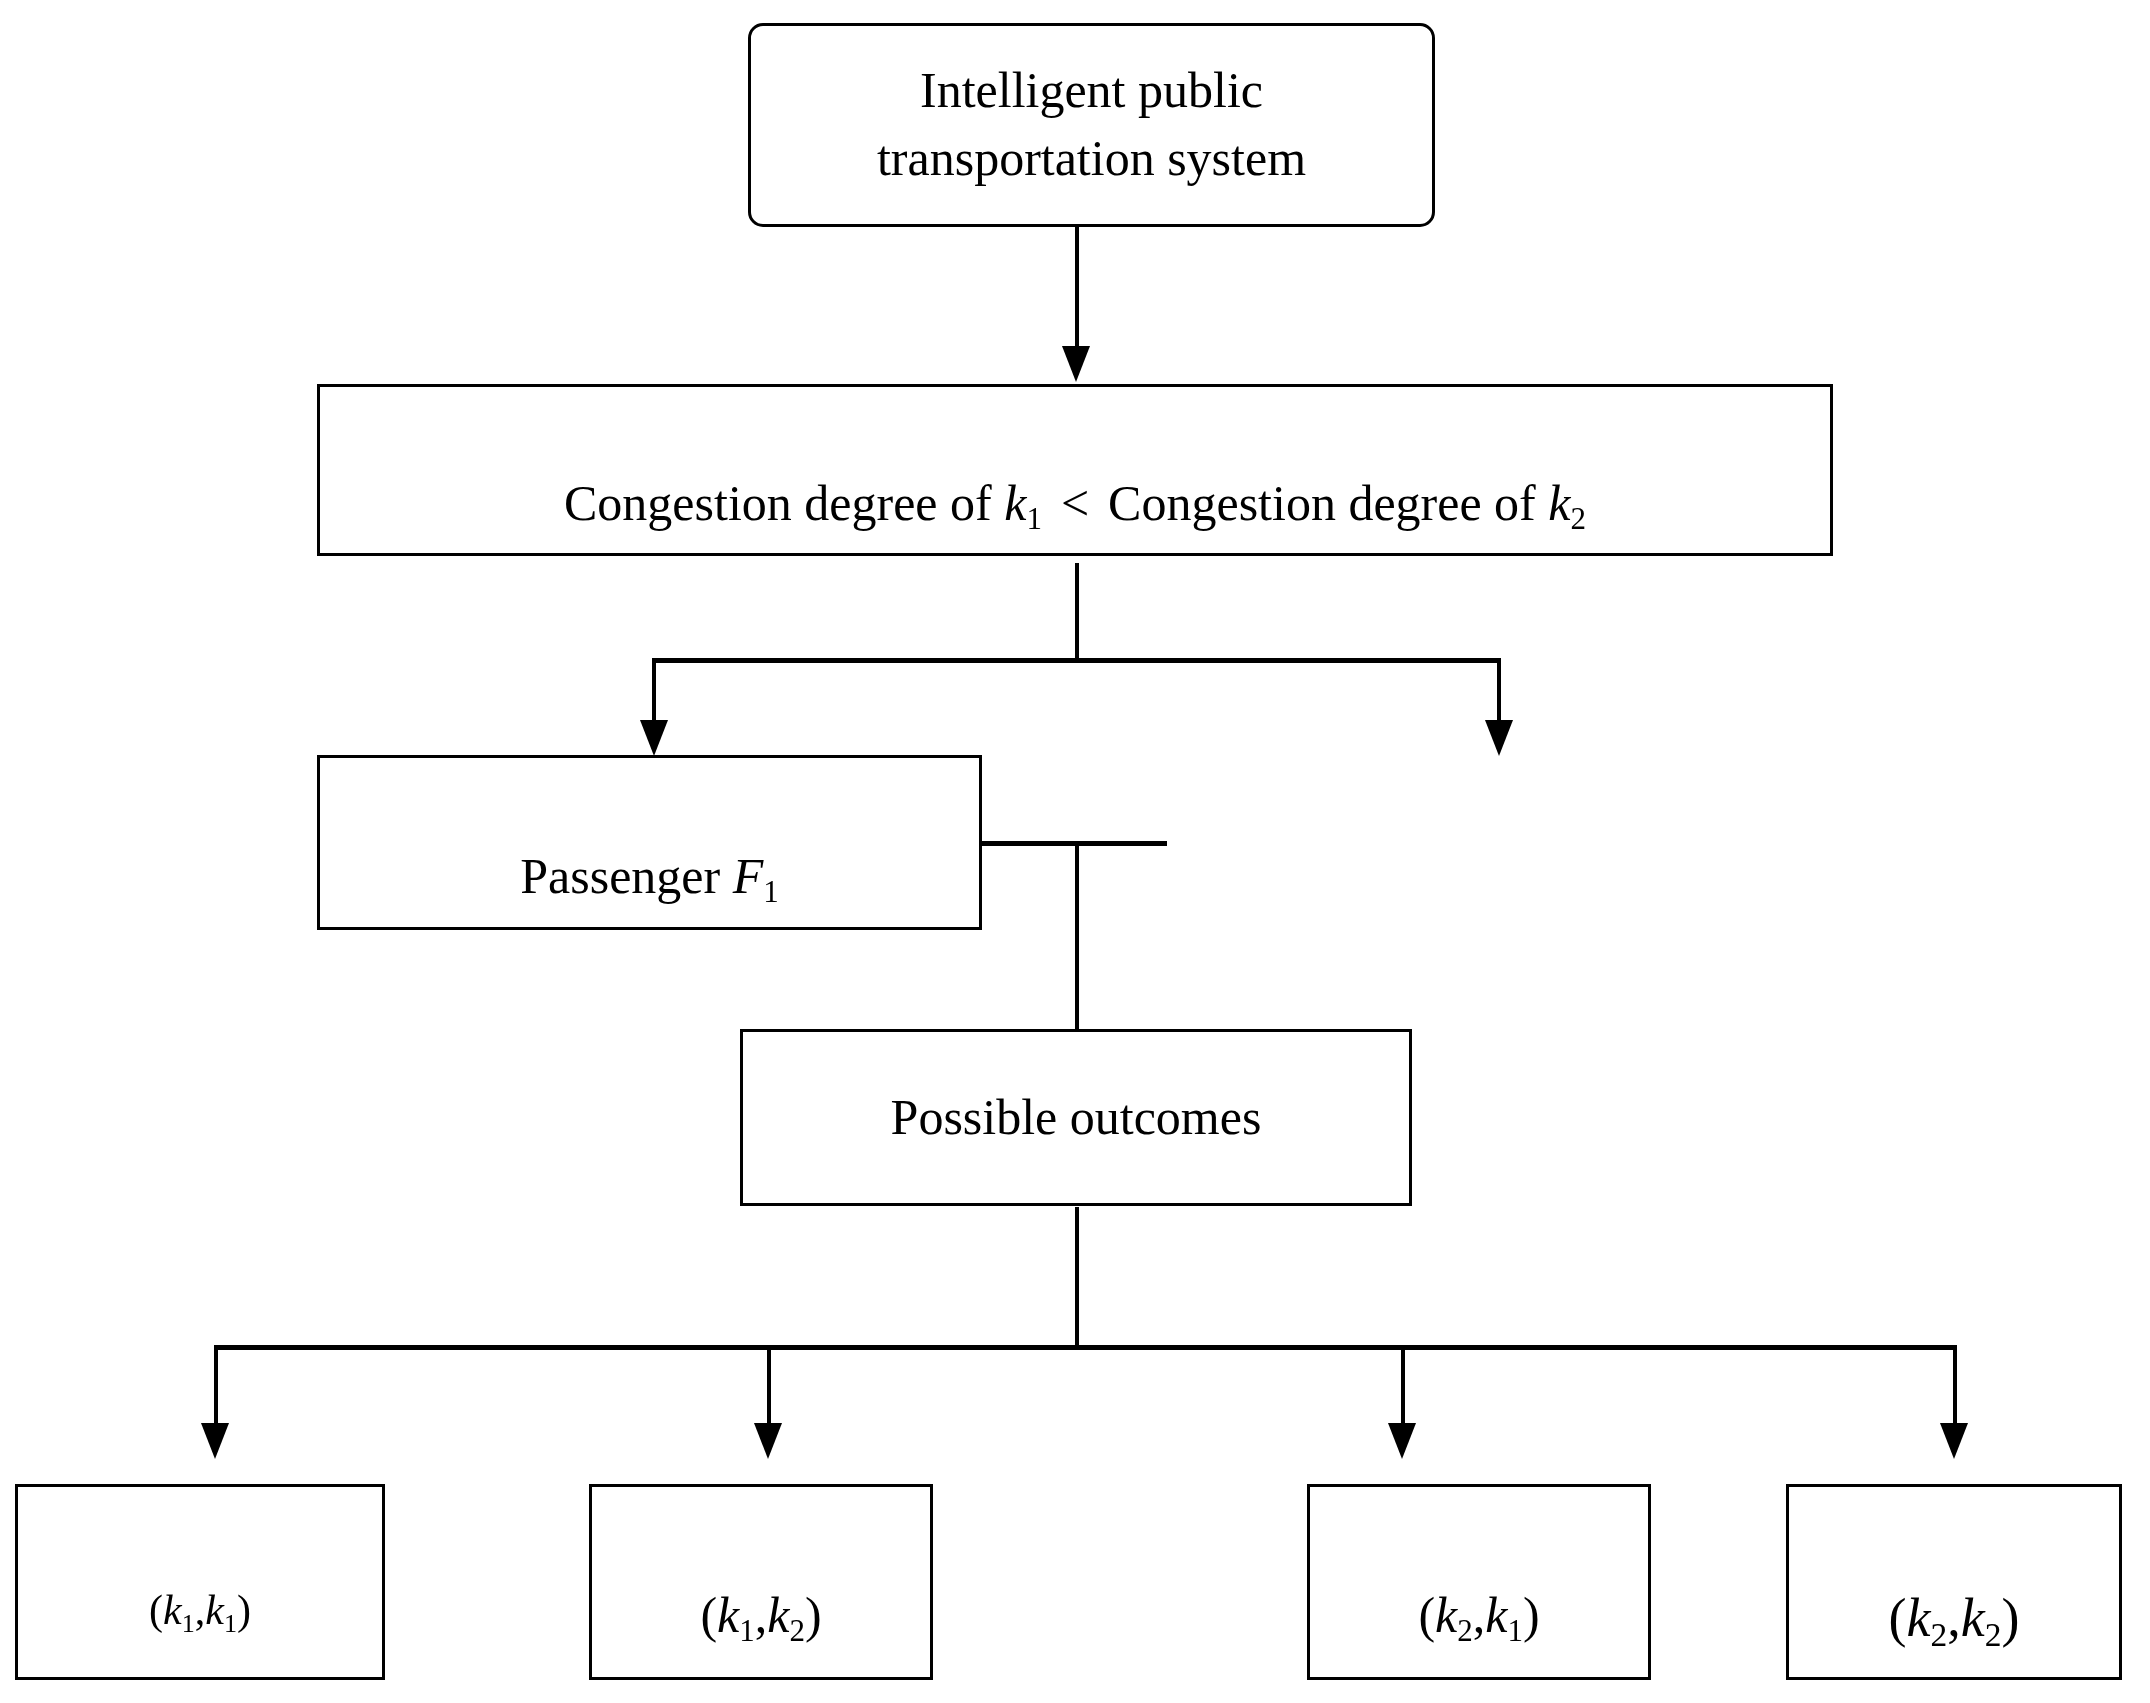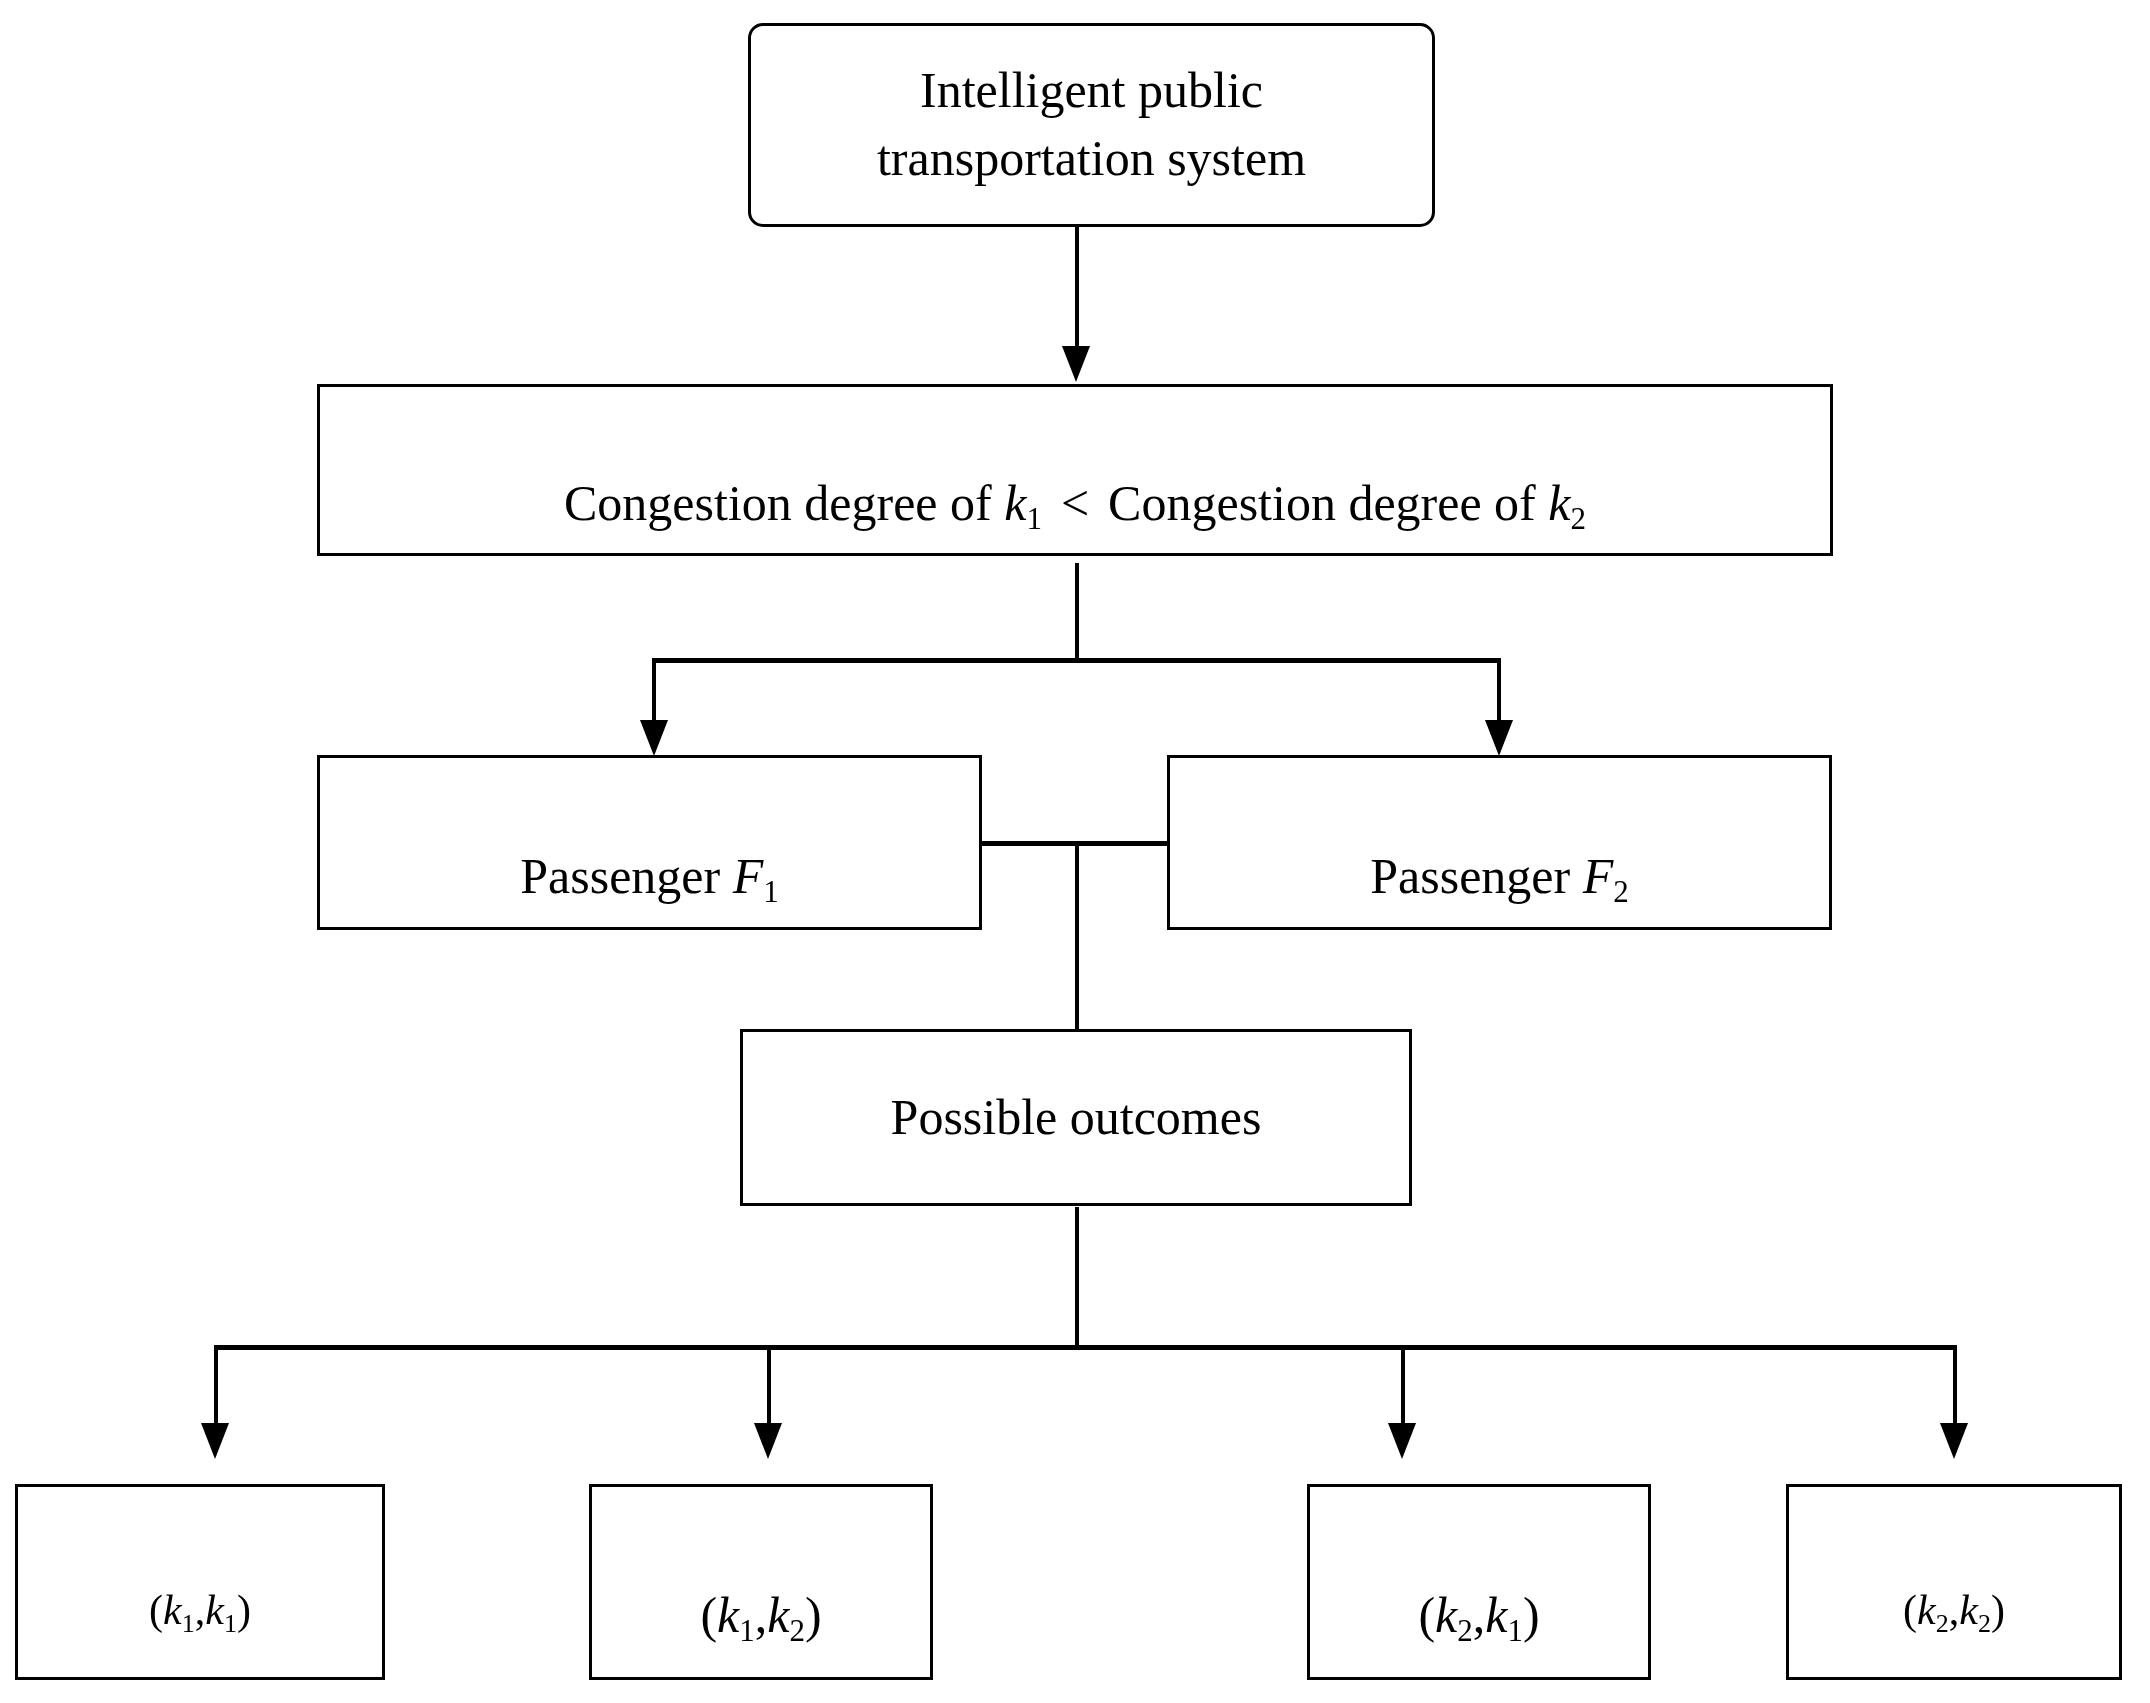--- a/index.html
+++ b/index.html
@@ -35,21 +35,21 @@
   }
   
   #node-root      { left: 748px;  top: 22.7px;   width: 687px;  height: 204px; font-size: 50px; border-radius: 15px; }
   #node-condition { left: 317px;  top: 384px;  width: 1516px; height: 172px; font-size: 50px; }
   #node-f1        { left: 317px;  top: 755px; width: 665px;  height: 175px; font-size: 50px; }
   #node-f2        { left: 1167px; top: 755px; width: 665px;  height: 175px; font-size: 50px; }
   #node-outcomes  { left: 740px;  top: 1029px; width: 672px;  height: 177px; font-size: 50px; }
   #out-0 { left: 15px;   top: 1484px; width: 370px; height: 196px; font-size: 42px; }
   #out-1 { left: 589px;  top: 1484px; width: 344px; height: 196px; font-size: 50px; text-align: right; }
   #out-2 { left: 1307px; top: 1484px; width: 344px; height: 196px; font-size: 50px; }
-  #out-3 { left: 1786px; top: 1484px; width: 336px; height: 196px; font-size: 42px; }
+  #out-3 { left: 1786px; top: 1484px; width: 336px; height: 196px; font-size: 54px; }
 
   
   .mi { font-style: italic; }
   .sub {
     font-size: 0.62em;
     vertical-align: baseline;
     position: relative;
     top: 0.30em;
     font-style: normal;
   }
@@ -96,25 +96,20 @@
   <div class="vline" style="left:1497px; top:658px; height:66px;"></div>
   <div class="arrowhead" style="left:640px; top:720px;"></div>
   <div class="arrowhead" style="left:1485px; top:720px;"></div>
 
   <div class="node" id="node-f1">
     <span class="label">
       <span>Passenger </span><span class="mi">F</span><span class="sub">1</span>
     </span>
   </div>
 
-  <div class="node" id="node-f2">
-    <span class="label">
-      <span>Passenger </span><span class="mi">F</span><span class="sub">2</span>
-    </span>
-  </div>
 
   <div class="hline" style="left:982px; top:841px; width:185px;"></div>
   <div class="vline" style="left:1075px; top:841px; height:188px;"></div>
 
   <div class="node" id="node-outcomes">
     <span class="label">Possible outcomes</span>
   </div>
 
   <div class="vline" style="left:1075px; top:1207px; height:140px;"></div>
   <div class="hline" style="left:214px; top:1345px; width:1743px;"></div>

